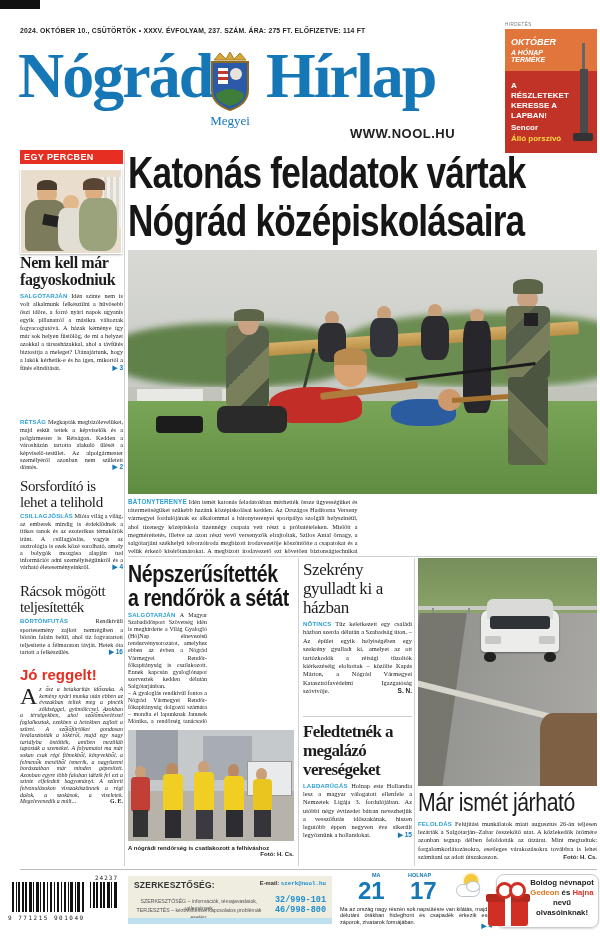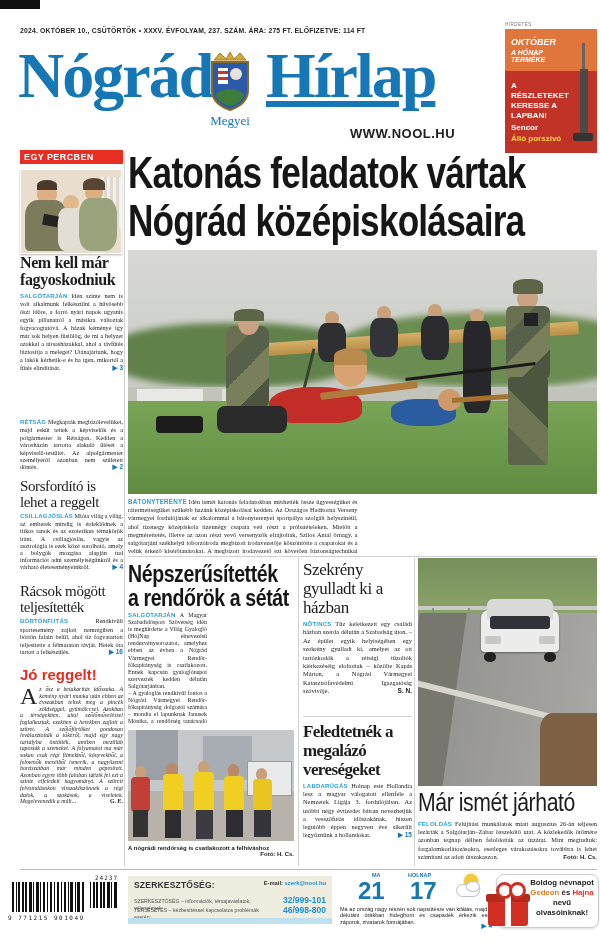--- a/index.html
+++ b/index.html
@@ -23,33 +23,33 @@
         letter-spacing:-2px;line-height:1;}
   
   .ph{overflow:hidden;}
   .ph *{position:absolute;}
   
   .bars{background:
      repeating-linear-gradient(90deg,#111 0 1.5px,transparent 1.5px 3.5px),
      repeating-linear-gradient(90deg,#111 0 1px,transparent 1px 6.5px);
      background-color:#fff;}
   
-  .bluebold{color:#1e8fd0;font-weight:bold;}
+  .bluebold{color:#1e8fd0;font-weight:bold;font-family:Liberation Mono, monospace;}
 </style>
 </head>
 <body>
 
 <div id="page">
 
   <div class="abs" style="left:0;top:0;width:40px;height:9px;background:#111;"></div>
 
   <div class="abs" style="left:20px;top:27px;width:480px;font-size:6.8px;font-weight:bold;letter-spacing:.2px;color:#222;">2024. OKTÓBER 10., CSÜTÖRTÖK • XXXV. ÉVFOLYAM, 237. SZÁM. ÁRA: 275 FT. ELŐFIZETVE: 114 FT</div>
 
   <div class="abs mast" style="left:18px;top:44px;">Nógrád</div>
-  <div class="abs mast" style="left:266px;top:44px;text-decoration:underline;">Hírlap</div>
+  <div class="abs mast" style="left:266px;top:44px;">Hírlap</div>
 
   <div class="abs" style="left:206px;top:50px;width:48px;height:64px;">
     <svg width="48" height="64" viewBox="0 0 48 64">
       <path d="M8 10 L14 3 L20 9 L24 2 L28 9 L34 3 L40 10 Z" fill="#d4a93c" stroke="#a87d22" stroke-width="1"></path>
       <path d="M6 12 H42 V40 Q42 54 24 60 Q6 54 6 40 Z" fill="#2b5ba8" stroke="#8a6a22" stroke-width="2"></path>
       <rect x="12" y="18" width="10" height="16" fill="#fff"></rect>
       <rect x="12" y="21" width="10" height="3" fill="#c0392b"></rect>
       <rect x="12" y="27" width="10" height="3" fill="#c0392b"></rect>
       <circle cx="30" cy="24" r="6" fill="#e8e3da"></circle>
       <path d="M10 44 Q24 34 38 44 Q38 52 24 56 Q10 52 10 44Z" fill="#3f7d3a"></path>
@@ -104,21 +104,21 @@
     <span>Idén szinte nem is volt alkalmunk felkészülni a hűvösebb őszi időre, a forró nyári napok ugyanis egyik pillanatról a másikra változtak fogvacogtatóvá. A házak kéménye így már sok helyen füstölög, de mi a helyzet azokkal a társasházakkal, ahol a távfűtés biztosítja a meleget? Utánajártunk, hogy a lakók kérhetik-e és ha igen, mikortól a fűtés elindítását.</span>
     <span class="pg">▶ 3</span>
   </div>
 
   <div class="abs body-txt" style="left:20px;top:418px;width:103px;height:62px;font-size:6.2px;line-height:7.4px;">
     <span class="tag">RÉTSÁG</span>
     <span>Megkapták megbízólevelüket, majd esküt tettek a képviselők és a polgármester is Rétságon. Kedden a városházán tartotta alakuló ülését a képviselő-testület. Az alpolgármester személyéről azonban nem született döntés.</span>
     <span class="pg">▶ 2</span>
   </div>
 
-  <div class="abs hl" style="left:20px;top:478px;width:104px;font-size:15px;line-height:16px;">Sorsfordító is lehet a reggelt</div>
+  <div class="abs hl" style="left:20px;top:478px;width:104px;font-size:15px;line-height:16px;">Sorsfordító is lehet a telihold</div>
   <div class="abs body-txt" style="left:20px;top:512px;width:103px;height:68px;font-size:6.2px;line-height:7.2px;">
     <span class="tag">CSILLAGJÓSLÁS</span>
     <span>Mióta világ a világ, az emberek mindig is érdeklődnek a titkos tanok és az ezoterikus témakörök iránt. A csillagjóslás, vagyis az asztrológia is ezek közé sorolható, amely a bolygók mozgása alapján tud információt adni személyiségünkről és a várható életeseményeinkről.</span>
     <span class="pg">▶ 4</span>
   </div>
 
   <div class="abs hl" style="left:20px;top:583px;width:104px;font-size:15px;line-height:16px;">Rácsok mögött teljesítették</div>
   <div class="abs body-txt" style="left:20px;top:617px;width:103px;height:47px;font-size:6.2px;line-height:7.6px;">
     <span class="tag">BÖRTÖNFUTÁS</span>
     <span>Rendkívüli sportesemény zajlott nemrégiben a börtön falain belül, ahol tíz fogvatartott teljesítette a félmaraton távját. Hetek óta tartott a felkészülés.</span>
@@ -270,21 +270,21 @@
     <span style="font-weight:bold;float:right;font-family:'Liberation Sans',sans-serif;font-size:6px;">Fotó: H. Cs.</span>
   </div>
 
   <div class="abs" style="left:8px;top:874px;width:112px;height:50px;">
     <div class="abs mono" style="right:2px;top:0;font-size:6px;letter-spacing:1px;">24237</div>
     <div class="abs bars" style="left:4px;top:8px;width:72px;height:30px;"></div>
     <div class="abs bars" style="left:82px;top:8px;width:28px;height:26px;"></div>
     <div class="abs mono" style="left:0;top:40px;font-size:6px;letter-spacing:1.5px;">9 771215 901049</div>
   </div>
 
-  <div class="abs" style="left:128px;top:876px;width:204px;height:48px;background:#efece0;">
+  <div class="abs" style="left:128px;top:876px;width:204px;height:48px;background:#efece0;text-align:center;">
     <div class="abs" style="left:6px;top:4px;font-size:8.5px;font-weight:bold;color:#333;letter-spacing:.2px;">SZERKESZTŐSÉG:</div>
     <div class="abs" style="right:6px;top:4px;font-size:5.8px;font-weight:bold;">
       <span style="color:#333;">E-mail:</span>
       <span class="bluebold">szerk@nool.hu</span>
     </div>
     <div class="abs" style="left:6px;top:22px;width:130px;font-size:5.2px;color:#555;line-height:7px;">SZERKESZTŐSÉG – információk, témajavaslatok, vélemények</div>
     <div class="abs" style="left:6px;top:31px;width:130px;font-size:5.2px;color:#555;line-height:7px;">TERJESZTÉS – kézbesítéssel kapcsolatos problémák esetén:</div>
     <div class="abs bluebold" style="right:6px;top:19px;font-size:8.5px;">32/999-101</div>
     <div class="abs bluebold" style="right:6px;top:29px;font-size:8.5px;">46/998-800</div>
     <div class="abs" style="left:0;bottom:0;width:100%;height:6px;background:#bfe0ef;"></div>

